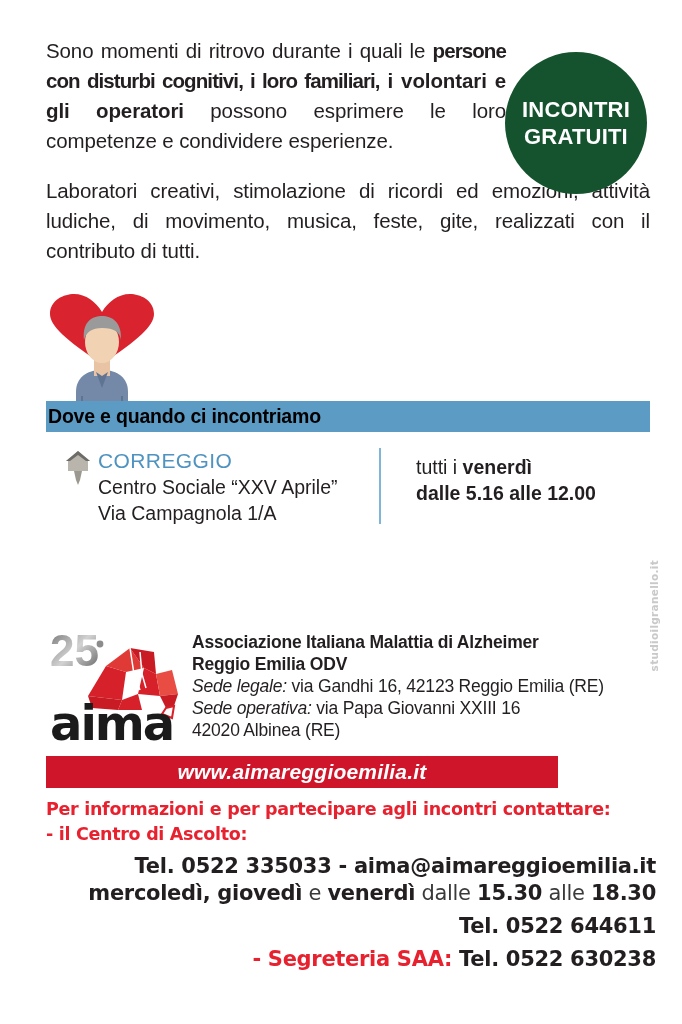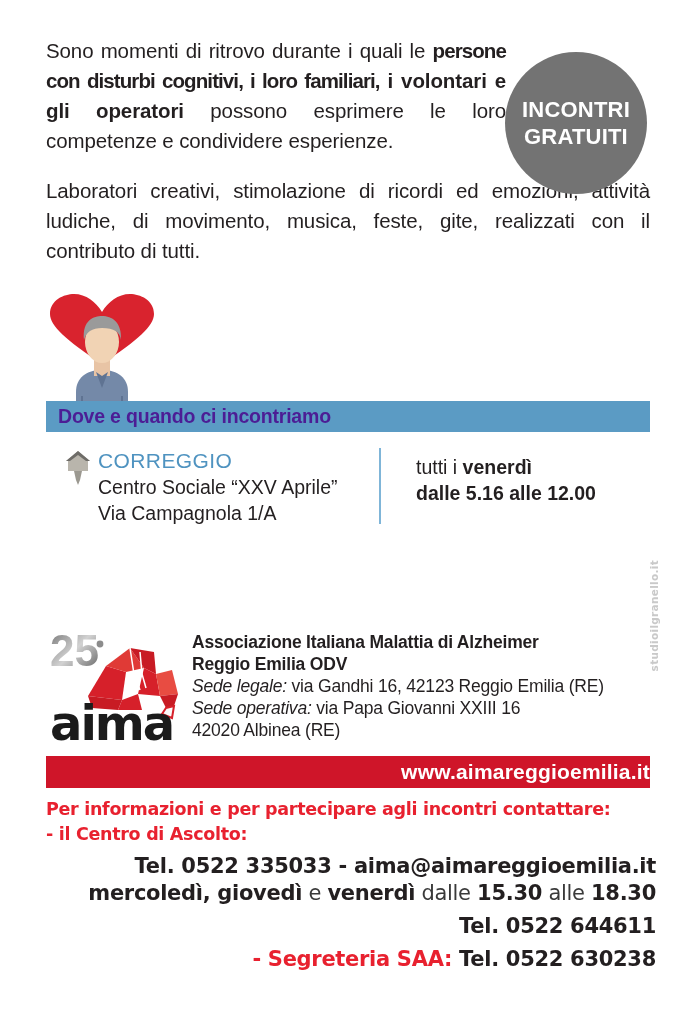--- a/index.html
+++ b/index.html
@@ -49,21 +49,21 @@
   }
 
   
   .badge {
     position: absolute;
     left: 505px;
     top: 52px;
     width: 142px;
     height: 142px;
     border-radius: 50%;
-    background: #737373;
+    background: #14532d;
     display: flex;
     flex-direction: column;
     align-items: center;
     justify-content: center;
     color: #ffffff;
     font-weight: bold;
     font-size: 22px;
     line-height: 27px;
     letter-spacing: 0.2px;
     text-align: center;
@@ -83,24 +83,24 @@
     position: absolute;
     left: 46px;
     top: 401px;
     width: 604px;
     height: 31px;
     background: #5b9bc4;
     display: flex;
     align-items: center;
   }
   .section-bar span {
-    color: #4c1d95;
+    color: #000000;
     font-weight: bold;
     font-size: 19.5px;
-    padding-left: 12px;
+    padding-left: 2px;
     letter-spacing: -0.2px;
   }
 
   
   .loc-row {
     position: absolute;
     left: 46px;
     top: 448px;
     width: 604px;
     height: 80px;
@@ -195,26 +195,27 @@
     color: #231f20;
     letter-spacing: -0.2px;
   }
   .org-addr i { font-style: italic; }
 
   
   .web-bar {
     position: absolute;
     left: 46px;
     top: 756px;
-    width: 604px;
+    width: 512px;
     height: 32px;
     background: #cf1529;
     display: flex;
     align-items: center;
-    justify-content: flex-end;
+    justify-content: center;
+    font-style: italic;
   }
   .web-bar span {
     color: #ffffff;
     font-weight: bold;
     font-size: 21px;
     letter-spacing: 0.2px;
   }
 
   
   .contacts {

